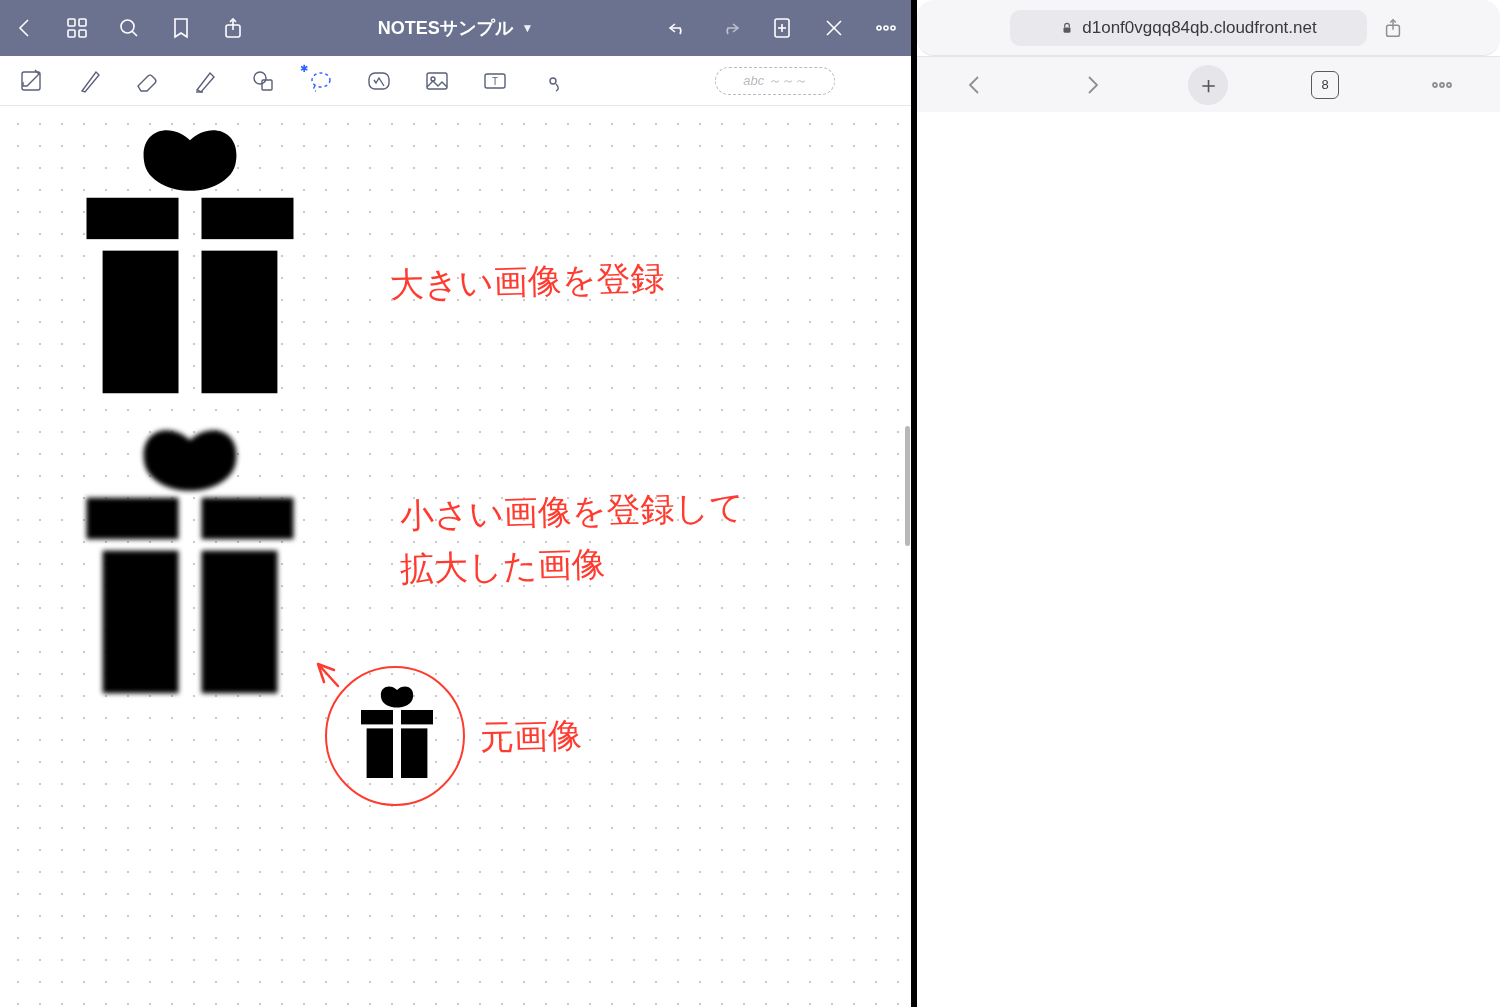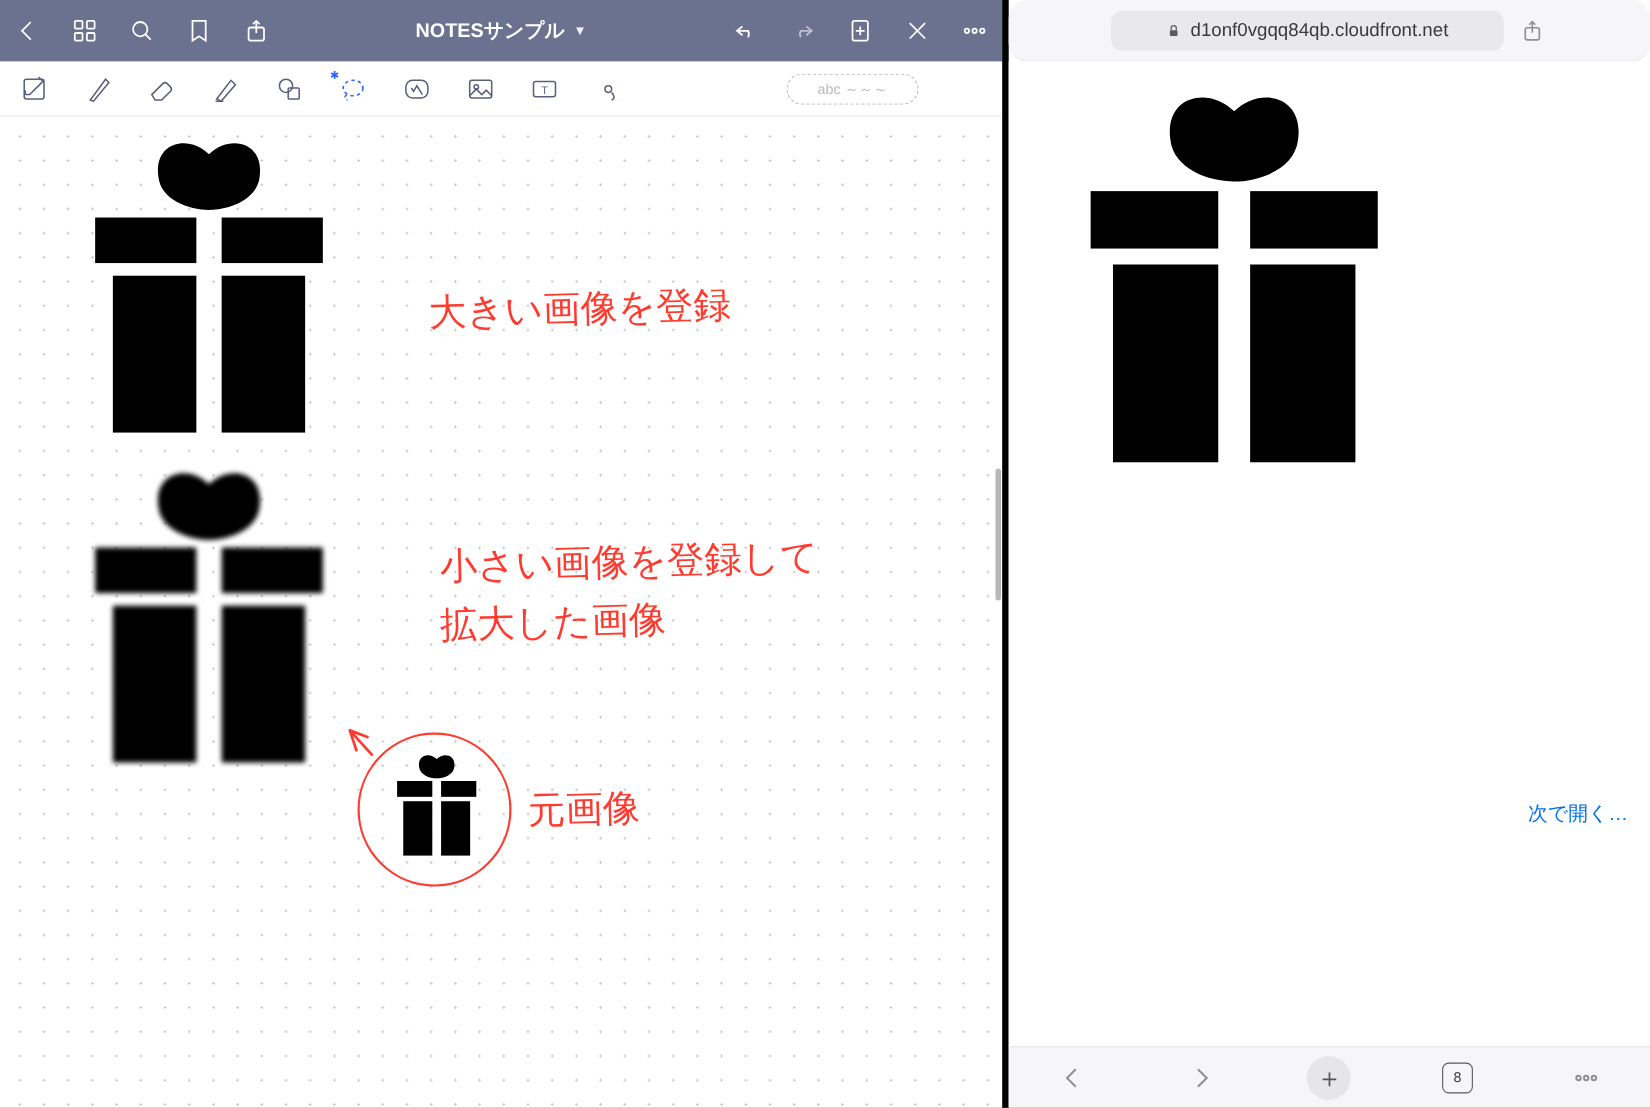--- a/index.html
+++ b/index.html
@@ -47,21 +47,21 @@
   .tool { width: 30px; height: 30px; display:flex; align-items:center; justify-content:center; cursor:pointer;}
   .tool svg { width: 26px; height: 26px; stroke: #5a5f7a; fill:none; stroke-width:1.4; }
   .tool.lasso svg { stroke:#2a61ff; stroke-dasharray: 3 3; }
   .tool.lasso { position:relative;}
   .tool.lasso .bt { position:absolute; top:-3px; left:-6px; color:#2a61ff; font-size:10px;}
   .scribble-field {
     margin-left:auto;
     width: 120px; height: 28px;
     border: 1.5px dashed #b9b9c2; border-radius: 14px;
     display:flex; align-items:center; justify-content:center;
-    color:#b9b9c2; font-size: 13px;
+    color:#b9b9c2; font-style:italic; font-size: 13px;
     margin-right: 60px;
   }
 
   
   .canvas {
     flex:1; position:relative; overflow:hidden;
     background-color:#fff;
     background-image: radial-gradient(#c9c9c9 1.1px, transparent 1.1px);
     background-size: 22px 22px;
     background-position: 7px 7px;
@@ -350,34 +350,20 @@
     </div>
     <div class="share">
       <svg width="22" height="22" viewBox="0 0 24 24" stroke="#8e8e93" fill="none" stroke-width="1.6">
           <rect x="5" y="9" width="14" height="12" rx="2"></rect>
           <polyline points="9 6 12 3 15 6"></polyline>
           <line x1="12" y1="3" x2="12" y2="14"></line>
         </svg>
     </div>
   </div>
 
-  <div class="browser-content">
-    <div class="gift" style="left:60px; top:30px;">
-      <svg width="290" height="335" viewBox="0 0 100 115">
-        <g fill="#000">
-          <path d="M50 5 C42 -3 28 0 30 14 C31 23 42 27 50 27 C58 27 69 23 70 14 C72 0 58 -3 50 5 Z M50 12 C46 6 36 6 38 14 C39 19 46 21 50 21 C54 21 61 19 62 14 C64 6 54 6 50 12 Z"></path>
-          <rect x="5" y="30" width="40" height="18"></rect>
-          <rect x="55" y="30" width="40" height="18"></rect>
-          <rect x="12" y="53" width="33" height="62"></rect>
-          <rect x="55" y="53" width="33" height="62"></rect>
-        </g>
-      </svg>
-    </div>
-    <div class="browser-bottom-link">次で開く…</div>
-  </div>
 
   <div class="browser-toolbar">
     <div class="tbtn">
       <svg viewBox="0 0 24 24">
           <polyline points="15 4 7 12 15 20"></polyline>
         </svg>
     </div>
     <div class="tbtn">
       <svg viewBox="0 0 24 24">
           <polyline points="9 4 17 12 9 20"></polyline>

